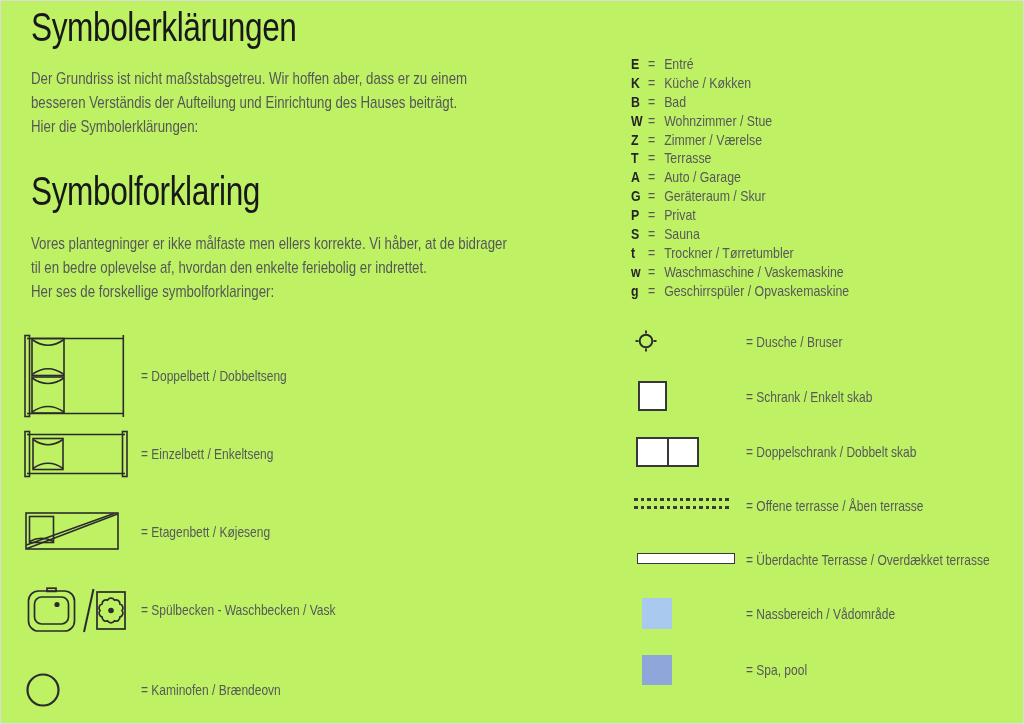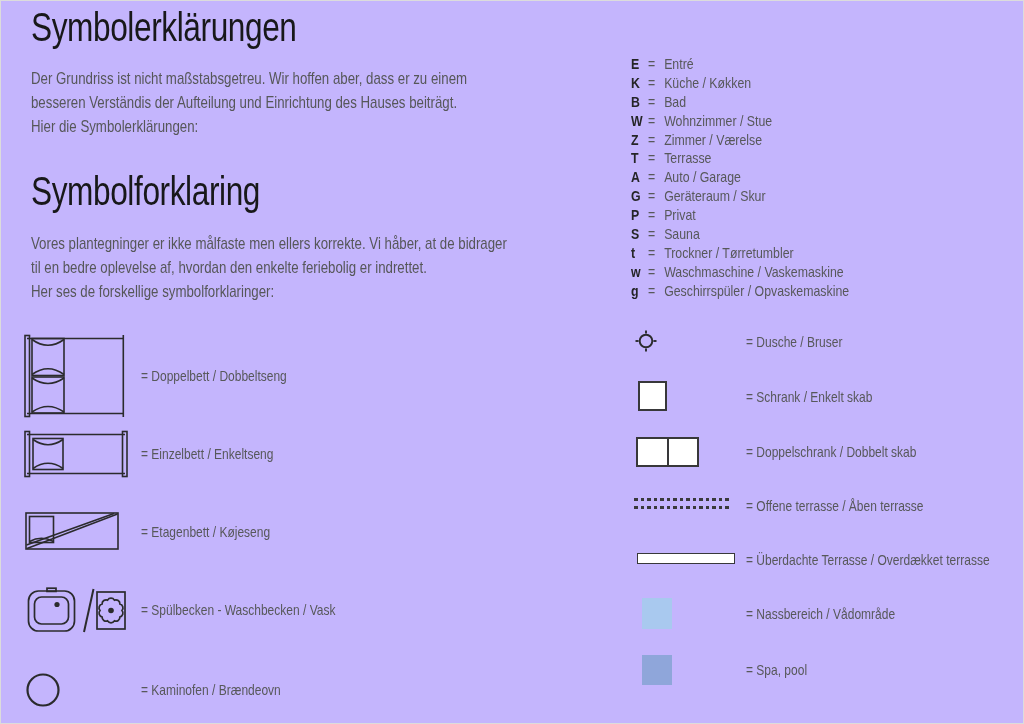--- a/index.html
+++ b/index.html
@@ -1,19 +1,19 @@
 <!DOCTYPE html>
 <html><head>
 <meta charset="utf-8">
 <style>
   html,body{margin:0;padding:0;background:#fff;}
   .page{
     position:relative;
     width:1024px;height:724px;
-    background:#c4b5fd;
+    background:#bef264;
     border:1px solid #dcdcdc;
     box-sizing:border-box;
     font-family:"Liberation Sans", sans-serif;
     color:#57585a;
     overflow:hidden;
   }
   .h1{
     position:absolute;
     font-size:40px;
     font-weight:400;

